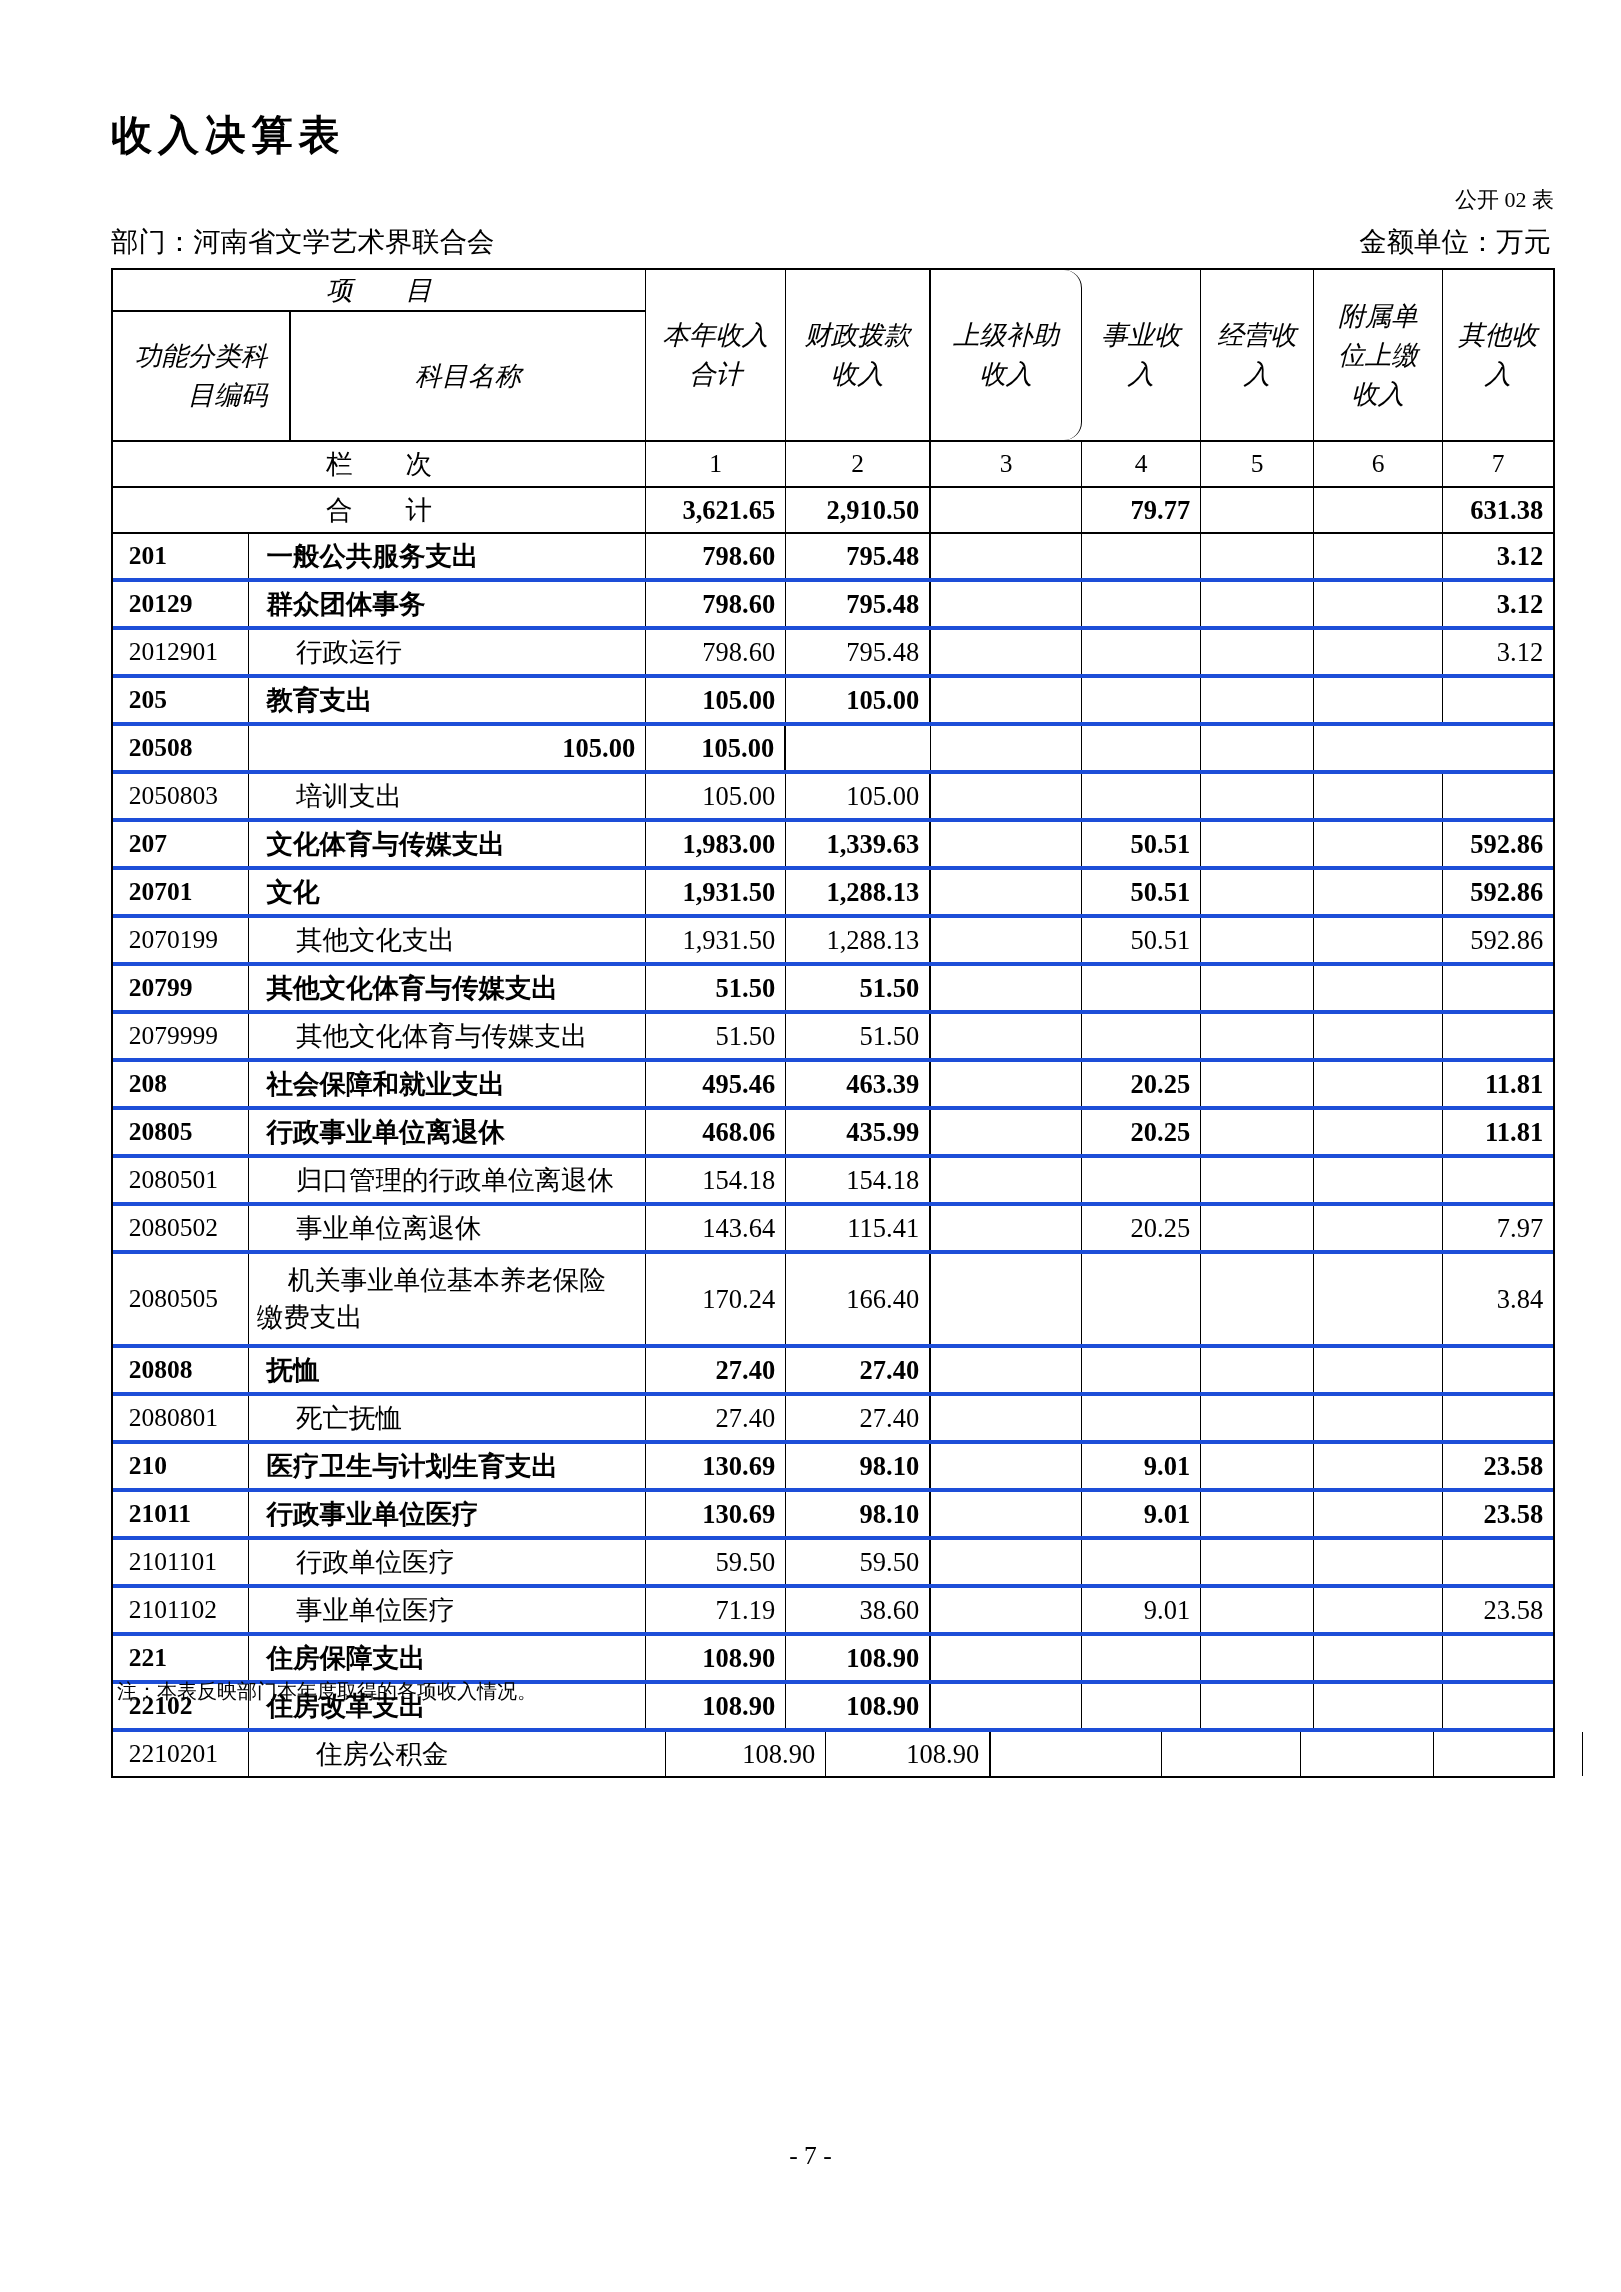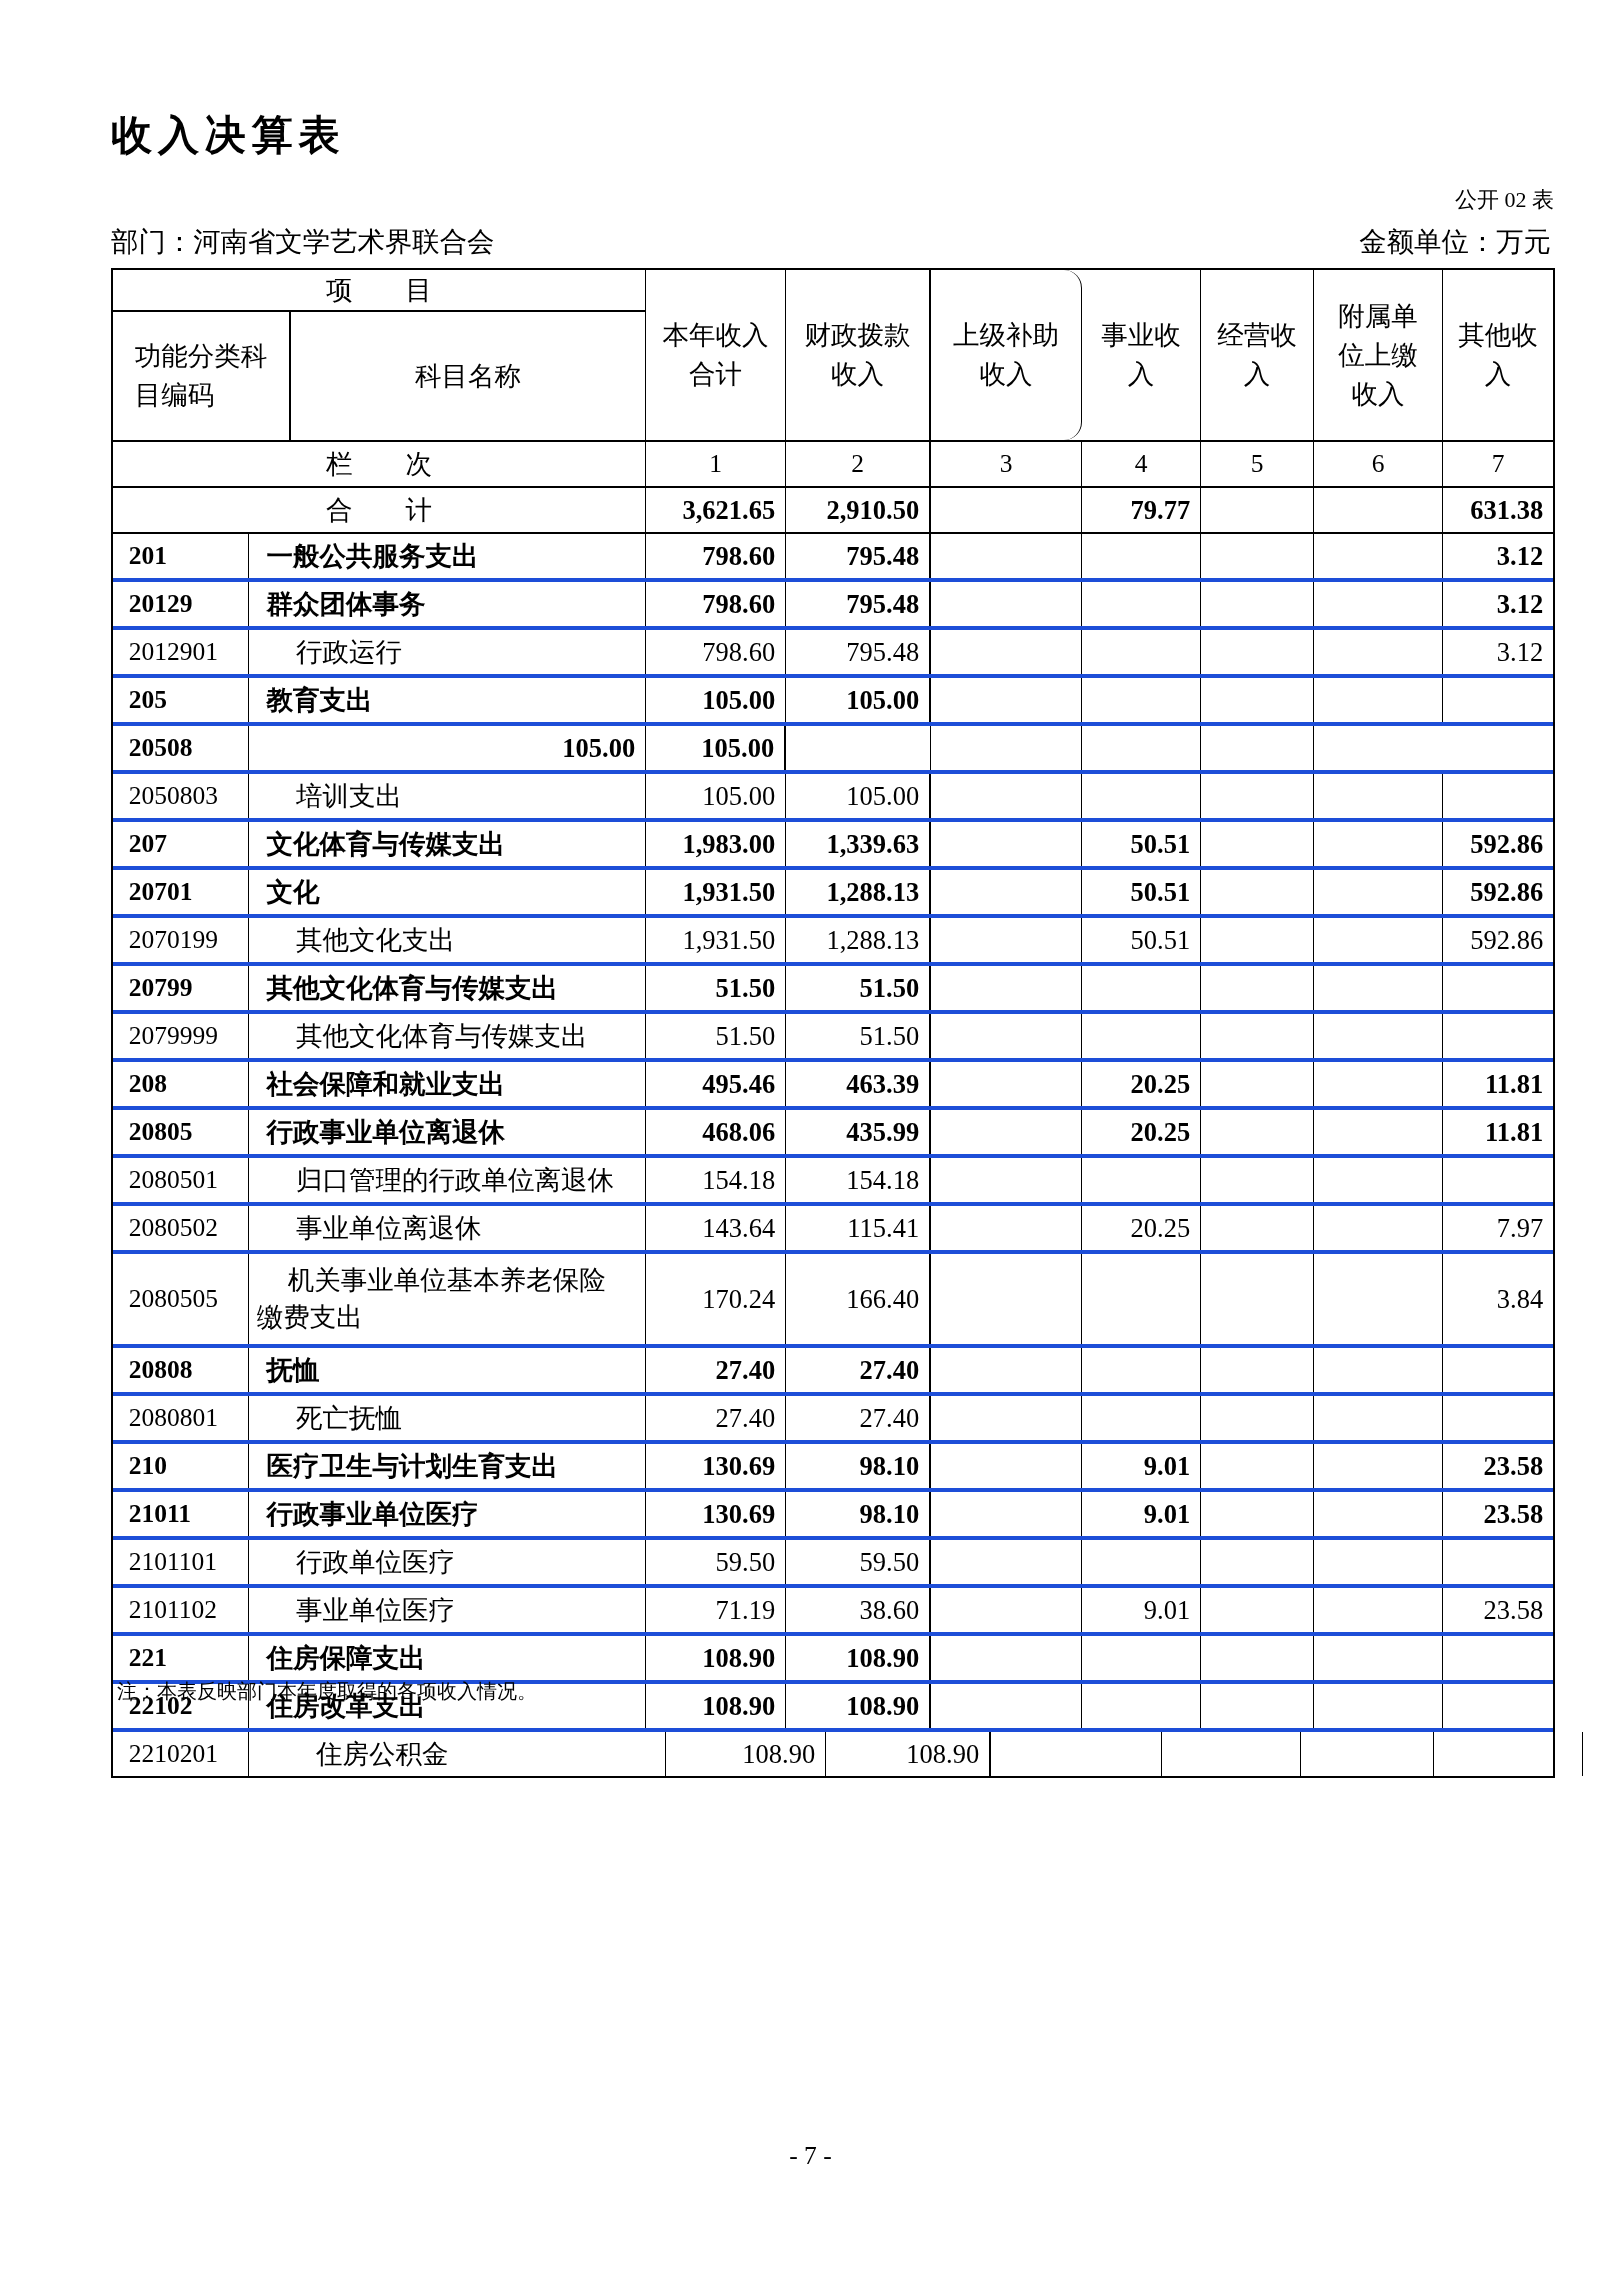--- a/index.html
+++ b/index.html
@@ -47,23 +47,24 @@
   }
   .bline{border-right:1px solid #000;}
   .bline2{border-right:2px solid #000;}
   .bline3{border-right:2.9px solid #000;}
   
   .hgrid{
     display:grid;
     grid-template-columns:178px 355px 140px 145px 151px 119px 113px 129px 110px;
     grid-template-rows:42px 128px;
     border-bottom:2.9px solid #000;
+    font-style:italic;
   }
   .item-cell{grid-column:1/3; grid-row:1; border-bottom:2px solid #000; justify-content:center;}
-  .code-head{grid-column:1; grid-row:2; justify-content:center; text-align:left; white-space:pre-line; line-height:39px;}
+  .code-head{grid-column:1; grid-row:2; justify-content:center; text-align:right; white-space:pre-line; line-height:39px;}
   .name-head{grid-column:2; grid-row:2; justify-content:center;}
   .vhead{grid-row:1/3; justify-content:center; text-align:center; white-space:pre-line; line-height:39px;}
   .vh1{grid-column:3;} .vh2{grid-column:4;} .vh3{grid-column:5;border-radius:18px;} .vh4{grid-column:6;}
   .vh5{grid-column:7;} .vh6{grid-column:8;} .vh7{grid-column:9;}
   
   .rgrid{
     display:grid;
     grid-template-columns:533px 140px 145px 151px 119px 113px 129px 110px;
     height:44px;
   }

